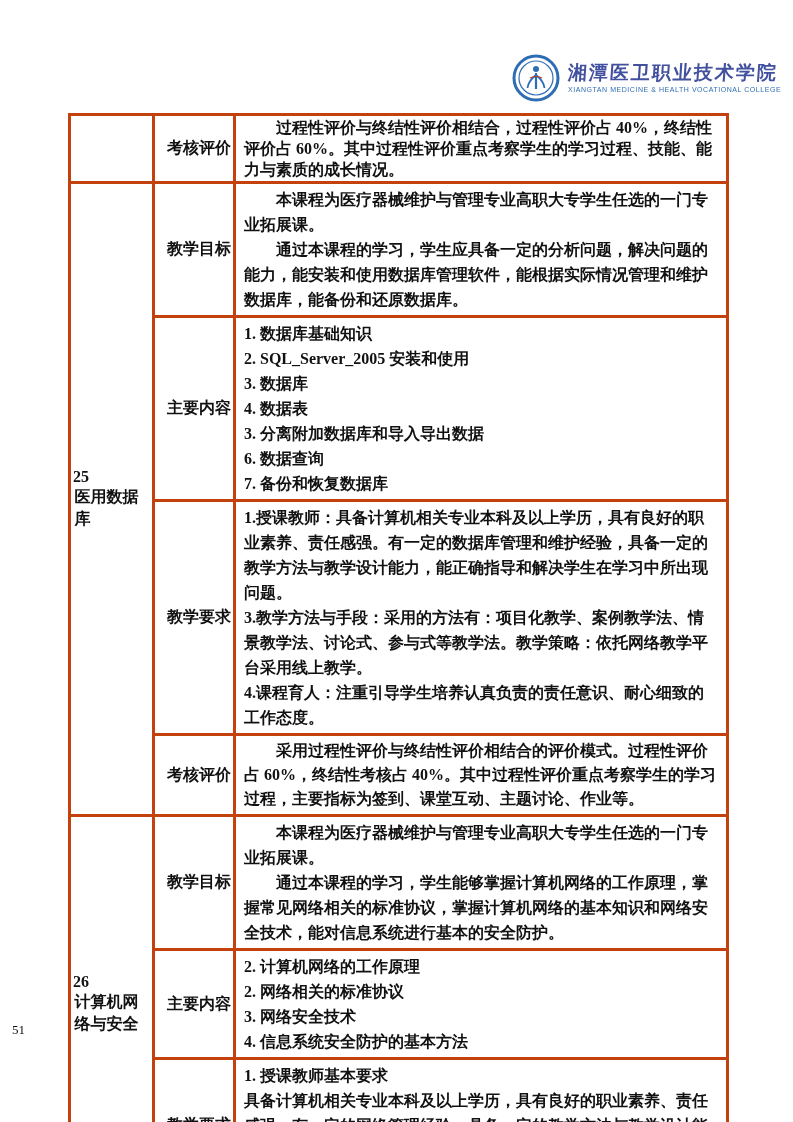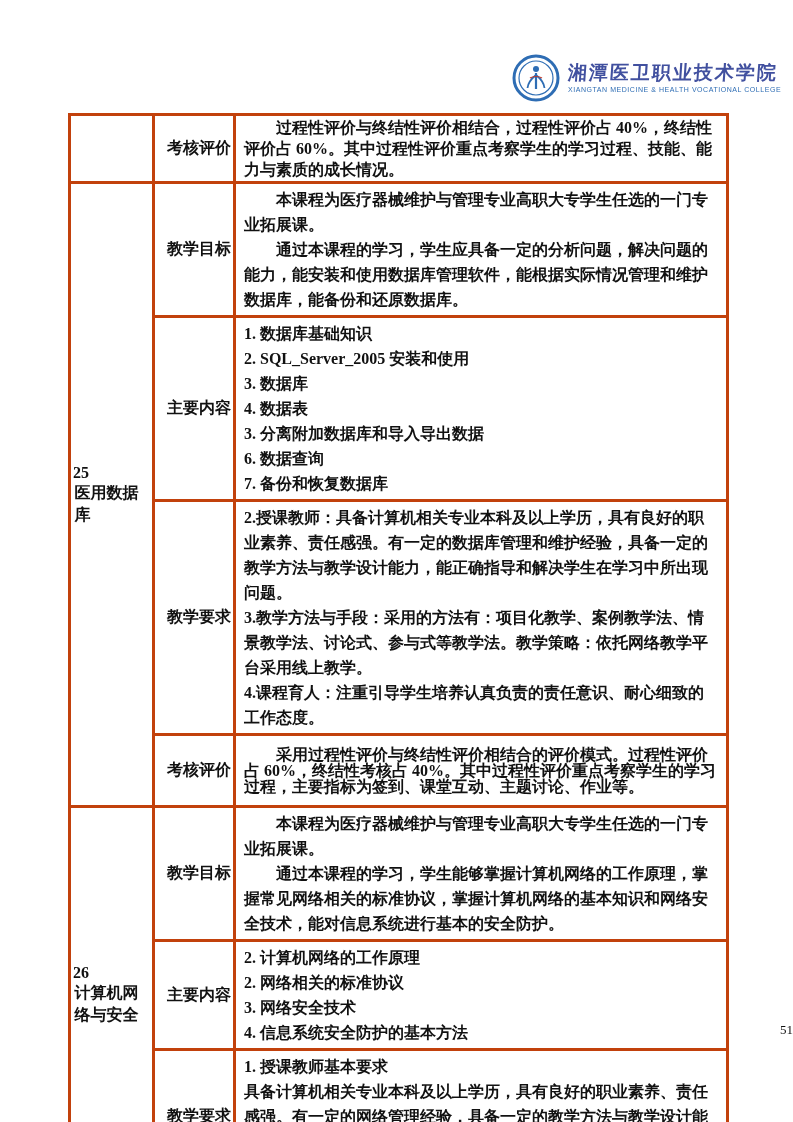--- a/index.html
+++ b/index.html
@@ -45,22 +45,22 @@
   }
   .course-name { margin-top: 0; line-height: 22px; width: 74px; margin-left:auto; margin-right:auto; }
   .col-label { text-align: right; padding: 2px; }
   .col-content { padding: 3px 8px; line-height: 25px; }
   .col-content.tight { line-height: 21px; padding-top: 1px; padding-bottom: 1px; }
   .col-content p { margin: 0; }
   .indent { text-indent: 2em; }
   .list-item { margin: 0; }
   
   .page-number {
-    position: absolute; top: 1022px; left: 6px; right: 0;
-    text-align: right; font-size: 13px;
+    position: absolute; top: 1022px; left: 12px; right: 0;
+    text-align: left; font-size: 13px;
   }
 </style>
 </head>
 <body>
 
 <div class="page">
 
   <div class="header-logo">
     <svg width="48" height="48" viewBox="0 0 48 48">
       <circle cx="24" cy="24" r="22" fill="#ffffff" stroke="#2e6db4" stroke-width="3"></circle>
@@ -114,29 +114,29 @@
           <p class="list-item">4. 数据表</p>
           <p class="list-item">3. 分离附加数据库和导入导出数据</p>
           <p class="list-item">6. 数据查询</p>
           <p class="list-item">7. 备份和恢复数据库</p>
         </td>
       </tr>
 
       <tr>
         <td class="col-label" style="height:156px">教学要求</td>
         <td class="col-content">
-          <p class="list-item">2.授课教师：具备计算机相关专业本科及以上学历，具有良好的职业素养、责任感强。有一定的数据库管理和维护经验，具备一定的教学方法与教学设计能力，能正确指导和解决学生在学习中所出现问题。</p>
+          <p class="list-item">1.授课教师：具备计算机相关专业本科及以上学历，具有良好的职业素养、责任感强。有一定的数据库管理和维护经验，具备一定的教学方法与教学设计能力，能正确指导和解决学生在学习中所出现问题。</p>
           <p class="list-item">3.教学方法与手段：采用的方法有：项目化教学、案例教学法、情景教学法、讨论式、参与式等教学法。教学策略：依托网络教学平台采用线上教学。</p>
           <p class="list-item">4.课程育人：注重引导学生培养认真负责的责任意识、耐心细致的工作态度。</p>
         </td>
       </tr>
 
       <tr>
         <td class="col-label" style="height:72px">考核评价</td>
-        <td class="col-content" style="line-height:16px">
+        <td class="col-content" style="line-height:24px">
           <p class="indent">采用过程性评价与终结性评价相结合的评价模式。过程性评价占 60%，终结性考核占 40%。其中过程性评价重点考察学生的学习过程，主要指标为签到、课堂互动、主题讨论、作业等。</p>
         </td>
       </tr>
 
       <tr>
         <td class="col-course" rowspan="3">
           <div class="course-num">26</div>
           <div class="course-name">计算机网络与安全</div>
         </td>
         <td class="col-label" style="height:112px">教学目标</td>

